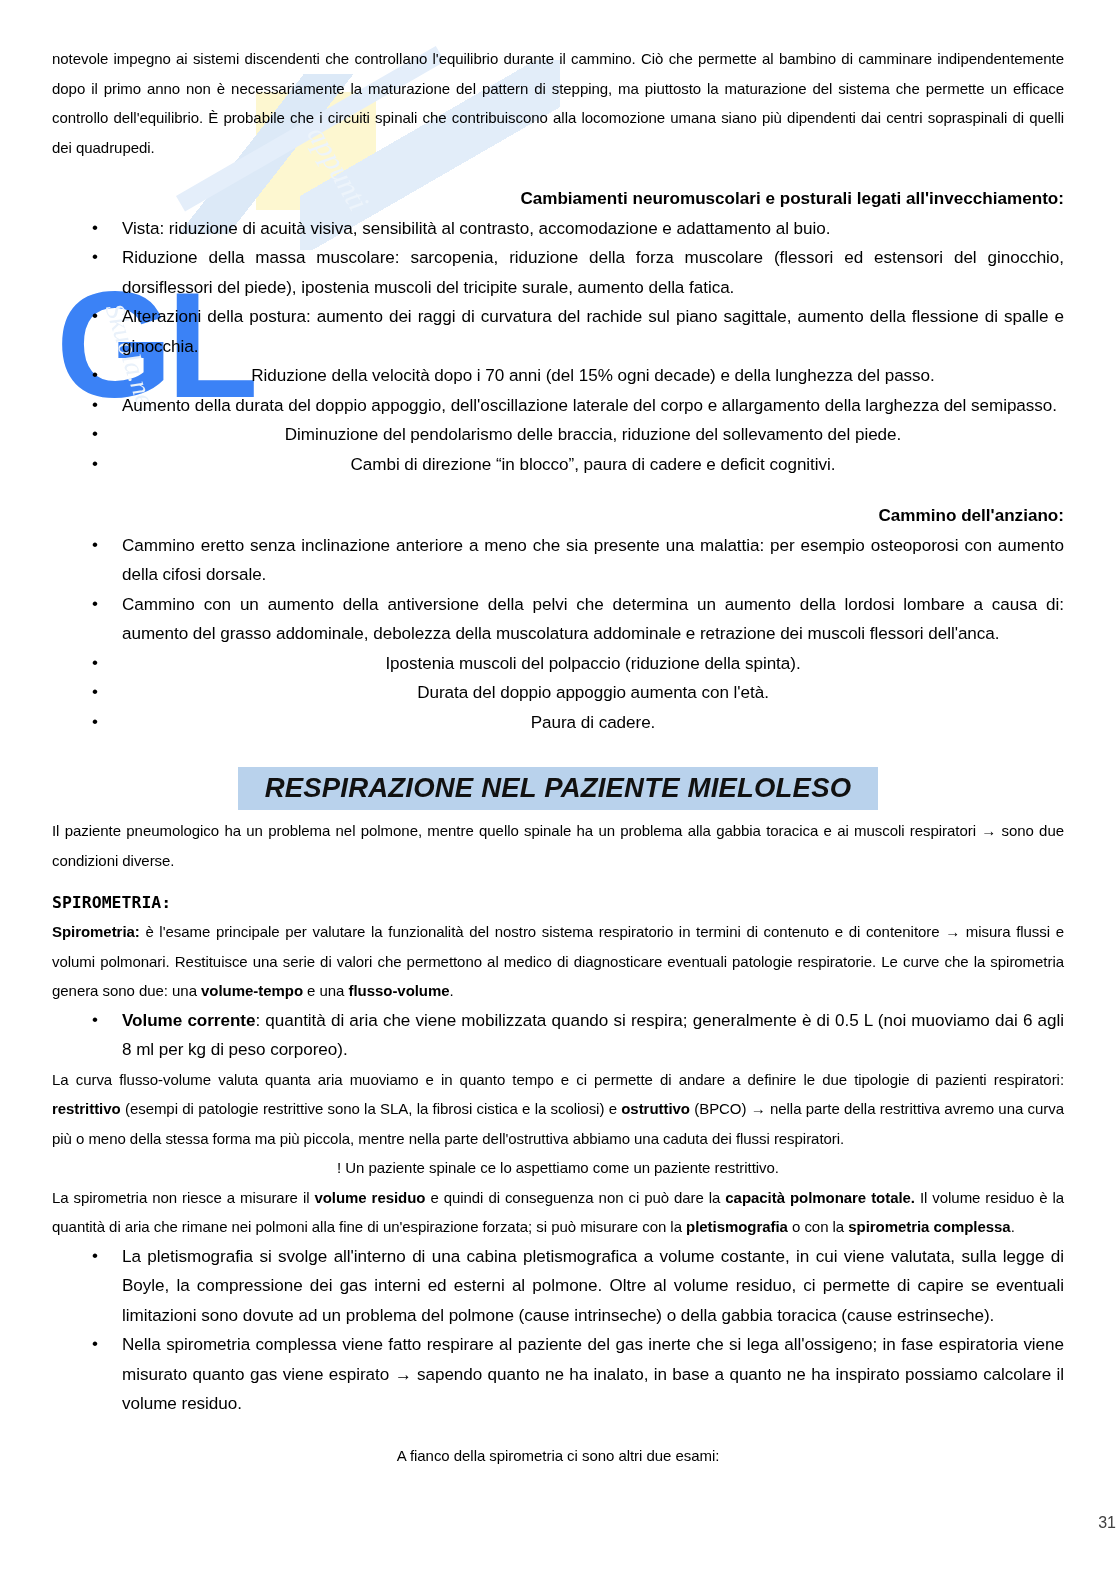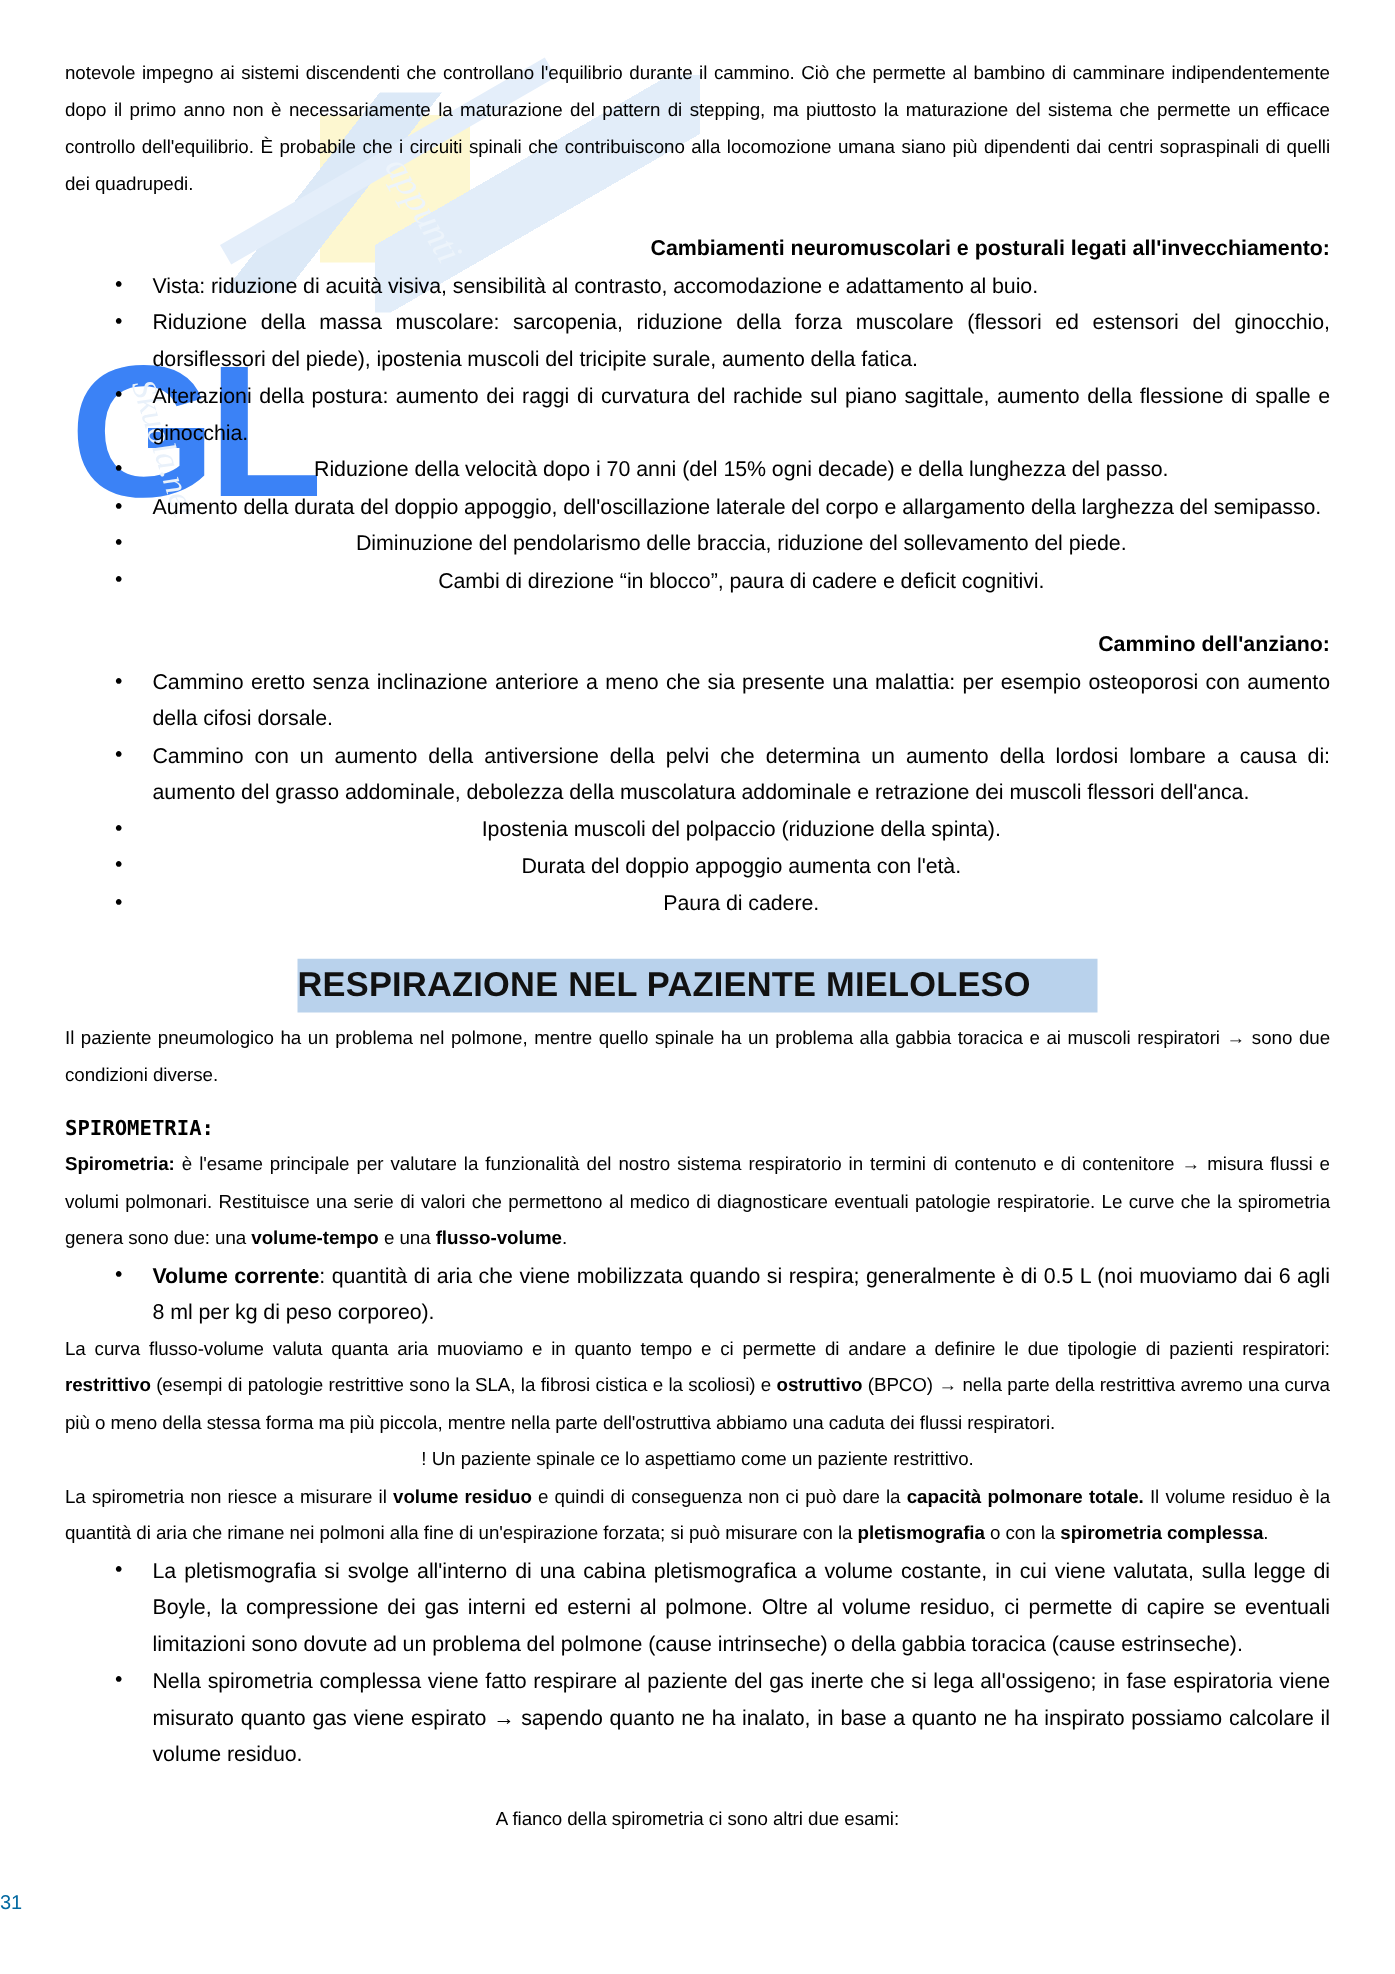--- a/index.html
+++ b/index.html
@@ -154,42 +154,43 @@
   }
   ul.bullets > li.nojust { text-align: center; }
 
   b, strong { font-weight: bold; }
 
   
   .banner {
     margin: 0 auto;
     width: 640px;
     background: #b9d2ec;
-    text-align: left;
+    text-align: center;
     padding: 5px 0 6px 0;
     box-sizing: border-box;
+    font-style: italic;
   }
   .banner .banner-text {
     font-size: 27.5px;
     font-weight: bold;
     letter-spacing: .2px;
     line-height: 32px;
     color: #111111;
     font-family: "Liberation Sans", sans-serif;
   }
 
   
   .page-number {
     position: absolute;
     left: 0;
     right: 0;
     top: 1514px;
-    text-align: left;
+    text-align: right;
     font-size: 16px;
-    color: #0369a1;
+    color: #404040;
     font-family: "Liberation Sans", sans-serif;
     z-index: 3;
   }
 </style>
 </head>
 <body>
 
 <div class="page">
 
   <div class="watermark wm-yellow"></div>

